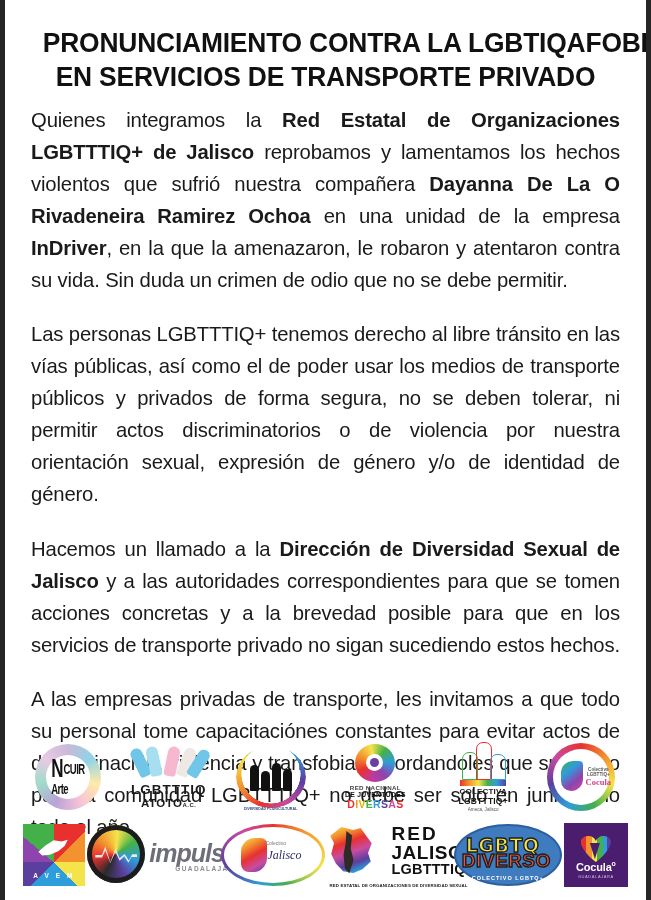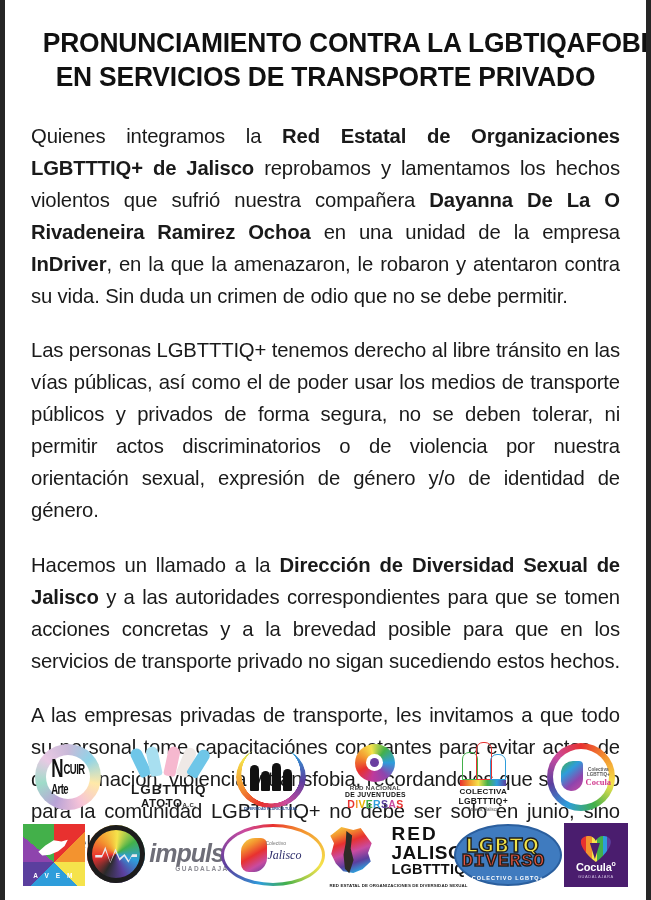--- a/index.html
+++ b/index.html
@@ -38,21 +38,21 @@
     line-height: 1.25;
     letter-spacing: -0.2px;
     color: #111111;
     transform: scaleX(0.96);
     transform-origin: center;
     white-space: nowrap;
   }
 
   
   .body-block {
-    margin-top: 25px;
+    margin-top: 9px;
   }
   .para {
     font-size: 20.3px;
     line-height: 1.58;
     color: #1a1a1a;
     text-align: justify;
     margin: 0 0 22px 0;
     letter-spacing: -0.15px;
   }
   .para:last-child { margin-bottom: 0; }
@@ -296,21 +296,21 @@
     border:2px solid #2b5f9e;
   }
   .l-atoto .w1 {
     position:absolute; z-index:3; left:12px; top:10px; font-size:19px; font-weight:bold;
     letter-spacing:.5px; -webkit-text-stroke:1.4px #1d1d1d; color:#f0e24a;
     font-family:"DejaVu Sans", sans-serif;
   }
   .l-atoto .w2 {
     position:absolute; z-index:3; left:8px; top:26px; font-size:19px; font-weight:bold;
     letter-spacing:.5px; -webkit-text-stroke:1.4px #1d1d1d; color:#e8553f;
-    font-family:Liberation Mono, monospace;
+    font-family:Liberation Sans, sans-serif;
   }
   .l-atoto .w3 {
     position:absolute; z-index:3; left:0; right:0; bottom:5px; text-align:center;
     font-size:5.5px; font-weight:bold; letter-spacing:1px; color:#fff;
   }
 
   
   .l-divp { width: 64px; height: 64px; }
   .l-divp .sq { position:absolute; inset:0; background:#4a1d6e; }
   .l-divp .heart {

